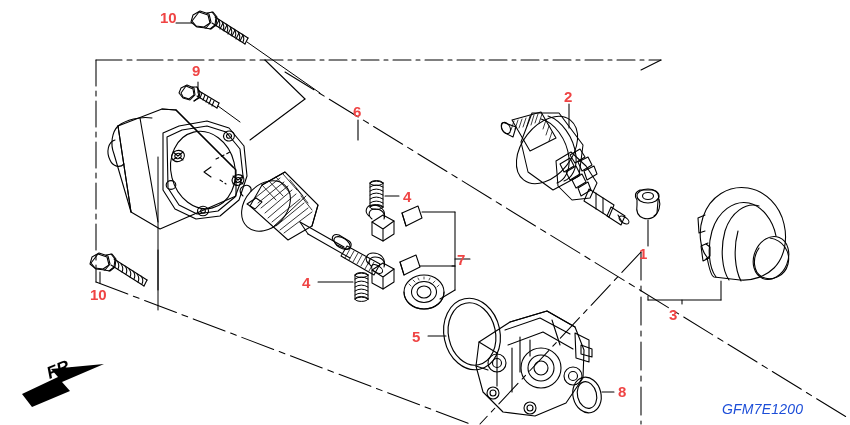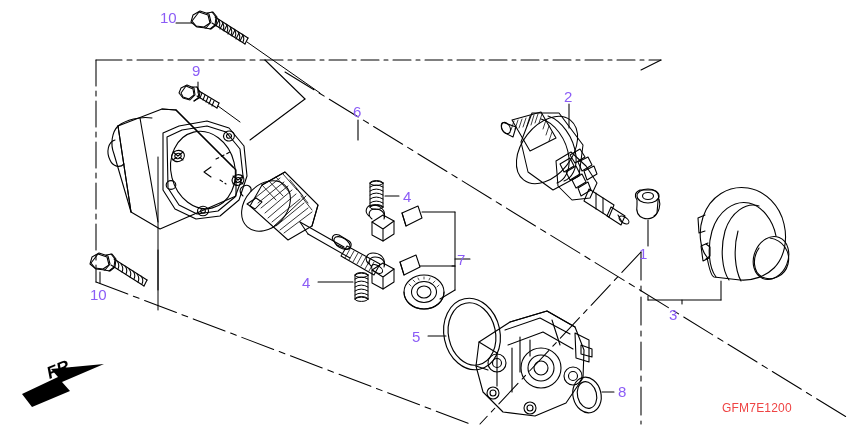--- a/index.html
+++ b/index.html
@@ -22,33 +22,34 @@
     position: absolute;
     left: 0;
     top: 0;
     width: 850px;
     height: 425px;
   }
   .callout-label {
     position: absolute;
     font-family: "Liberation Sans", sans-serif;
     font-size: 15px;
-    font-weight: 400;
-    color: #8b5cf6;
+    font-weight: 700;
+    color: #ef4444;
     line-height: 1;
     white-space: nowrap;
     user-select: none;
   }
   #part-code {
     position: absolute;
     font-family: "Liberation Sans", sans-serif;
-    font-size: 12px;
+    font-size: 14px;
     letter-spacing: 0.2px;
-    color: #ef4444;
+    color: #1d4ed8;
     white-space: nowrap;
+    font-style: italic;
   }
   #fr-indicator {
     position: absolute;
     left: 18px;
     top: 360px;
     width: 96px;
     height: 52px;
   }
   #fr-text {
     position: absolute;

